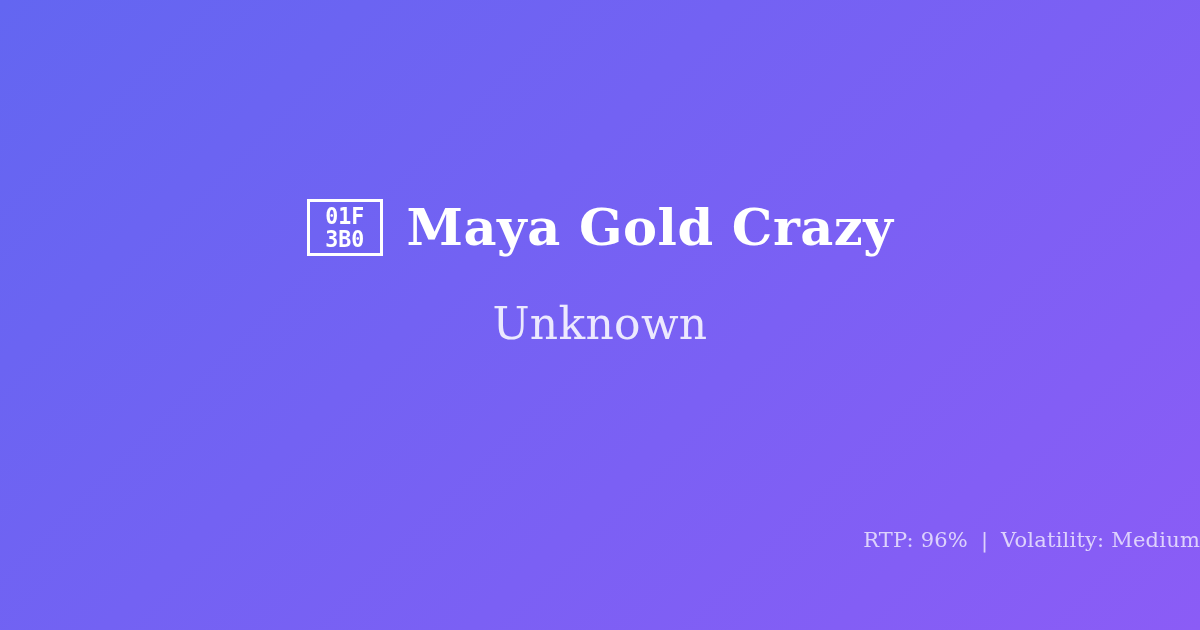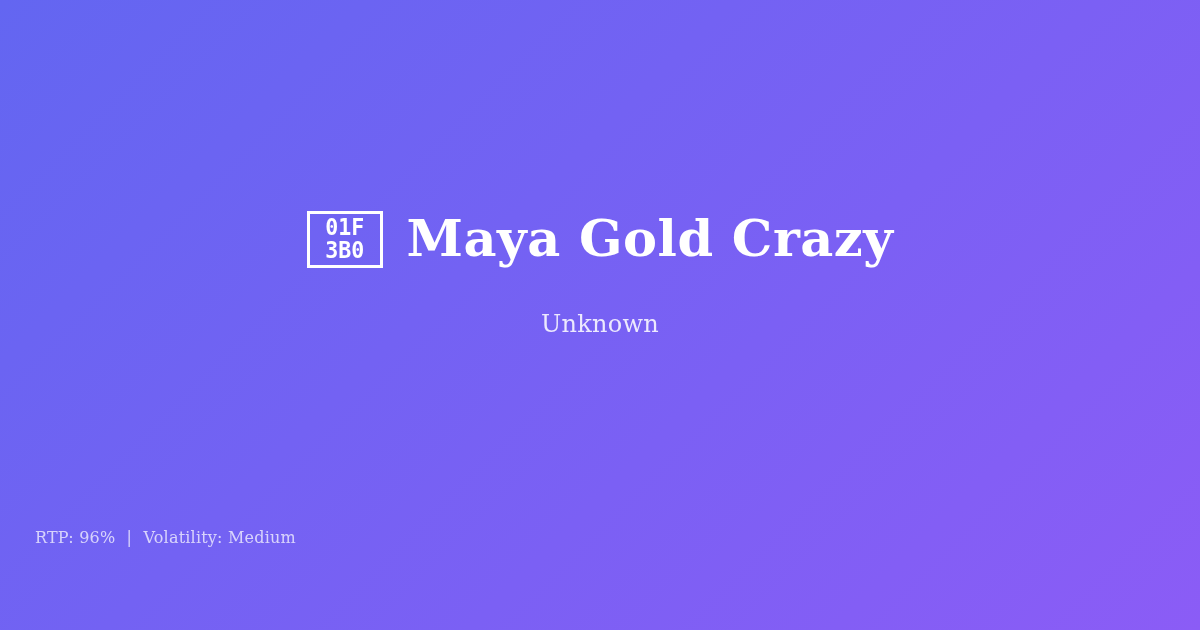--- a/index.html
+++ b/index.html
@@ -79,36 +79,36 @@
     font-size: 51px;
     font-weight: 700;
     color: #ffffff;
     letter-spacing: 0.5px;
     white-space: nowrap;
   }
 
   .subtitle {
     margin-top: 42px;
     font-family: "DejaVu Serif", "Liberation Serif", serif;
-    font-size: 24px;
+    font-size: 44px;
     font-weight: 400;
     color: rgba(255, 255, 255, 0.86);
     letter-spacing: 0.3px;
     white-space: nowrap;
   }
 
   
   .meta {
     position: absolute;
     left: 0;
     right: 0;
     top: 528px;
-    text-align: left;
+    text-align: right;
     font-family: "DejaVu Serif", "Liberation Serif", serif;
-    font-size: 16px;
+    font-size: 21px;
     font-weight: 400;
     color: rgba(255, 255, 255, 0.72);
     letter-spacing: 0.2px;
     white-space: nowrap;
     padding-left: 35px;
   }
 
   .meta .sep {
     padding: 0 6px;
   }

